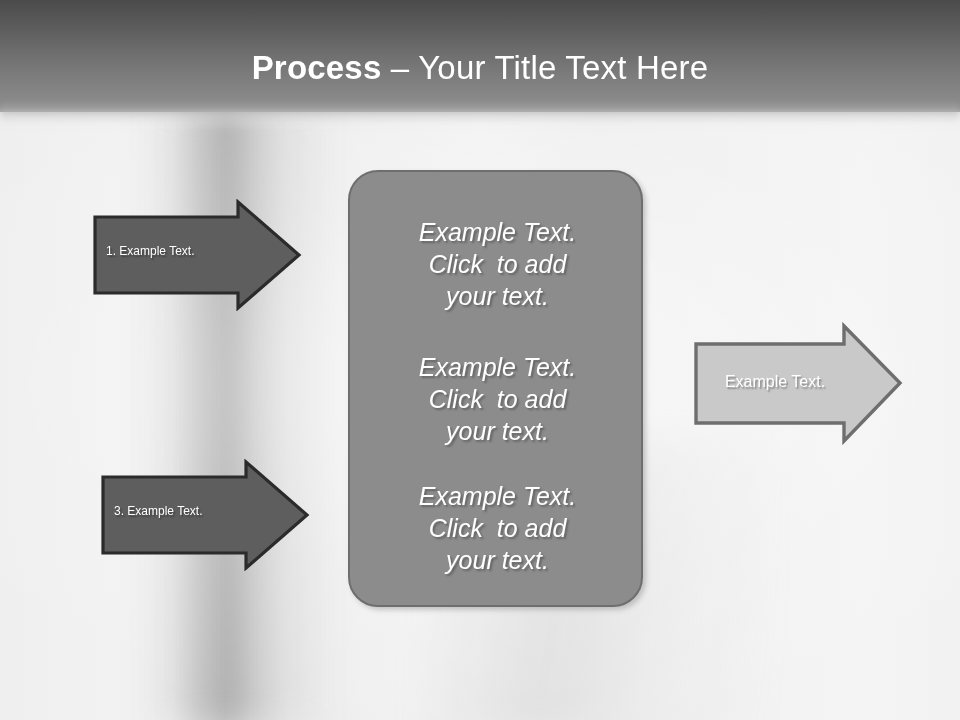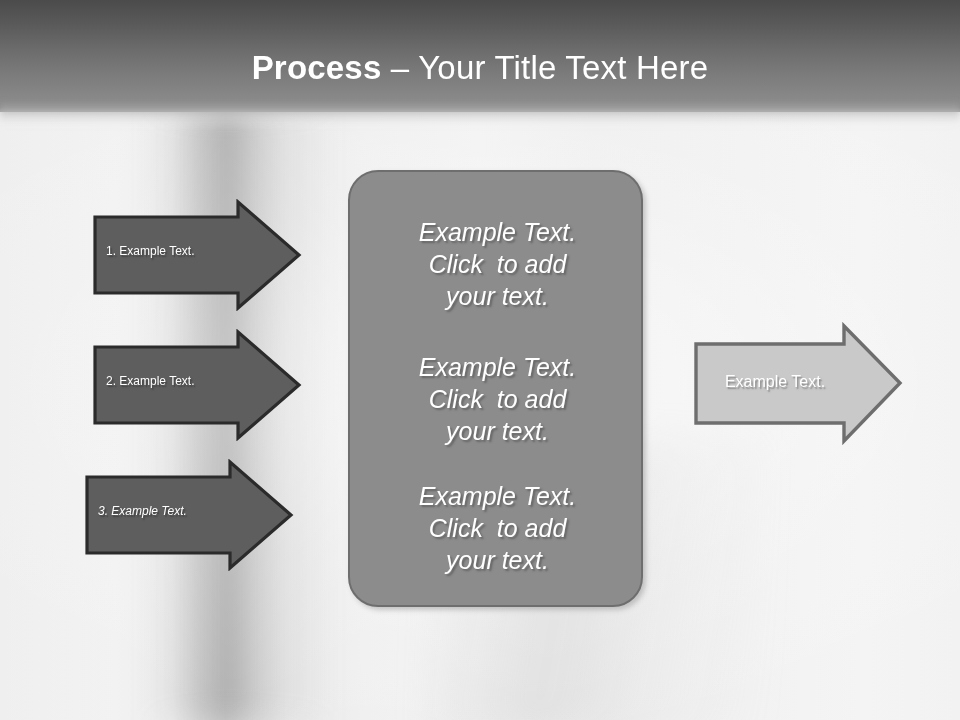--- a/index.html
+++ b/index.html
@@ -155,29 +155,22 @@
   </div>
 
   <div class="arrow-left" style="left:92px;top:199px;">
     <div class="shape"></div>
     <svg class="outline" viewBox="0 0 210 112">
       <polygon points="3,18 146,18 146,3 207,56 146,109 146,94 3,94" fill="none" stroke="#2b2b2b" stroke-width="3.2" stroke-linejoin="miter"></polygon>
     </svg>
     <div class="label">1. Example Text.</div>
   </div>
 
-  <div class="arrow-left" style="left:92px;top:329px;">
-    <div class="shape"></div>
-    <svg class="outline" viewBox="0 0 210 112">
-      <polygon points="3,18 146,18 146,3 207,56 146,109 146,94 3,94" fill="none" stroke="#2b2b2b" stroke-width="3.2" stroke-linejoin="miter"></polygon>
-    </svg>
-    <div class="label">2. Example Text.</div>
-  </div>
-
-  <div class="arrow-left" style="left:84px;top:459px;font-style:italic;">
+
+  <div class="arrow-left" style="left:100px;top:459px;">
     <div class="shape"></div>
     <svg class="outline" viewBox="0 0 210 112">
       <polygon points="3,18 146,18 146,3 207,56 146,109 146,94 3,94" fill="none" stroke="#2b2b2b" stroke-width="3.2" stroke-linejoin="miter"></polygon>
     </svg>
     <div class="label">3. Example Text.</div>
   </div>
 
   <div class="panel">
     <div class="panel-block pb0">
       <span class="panel-line">Example Text.</span>

